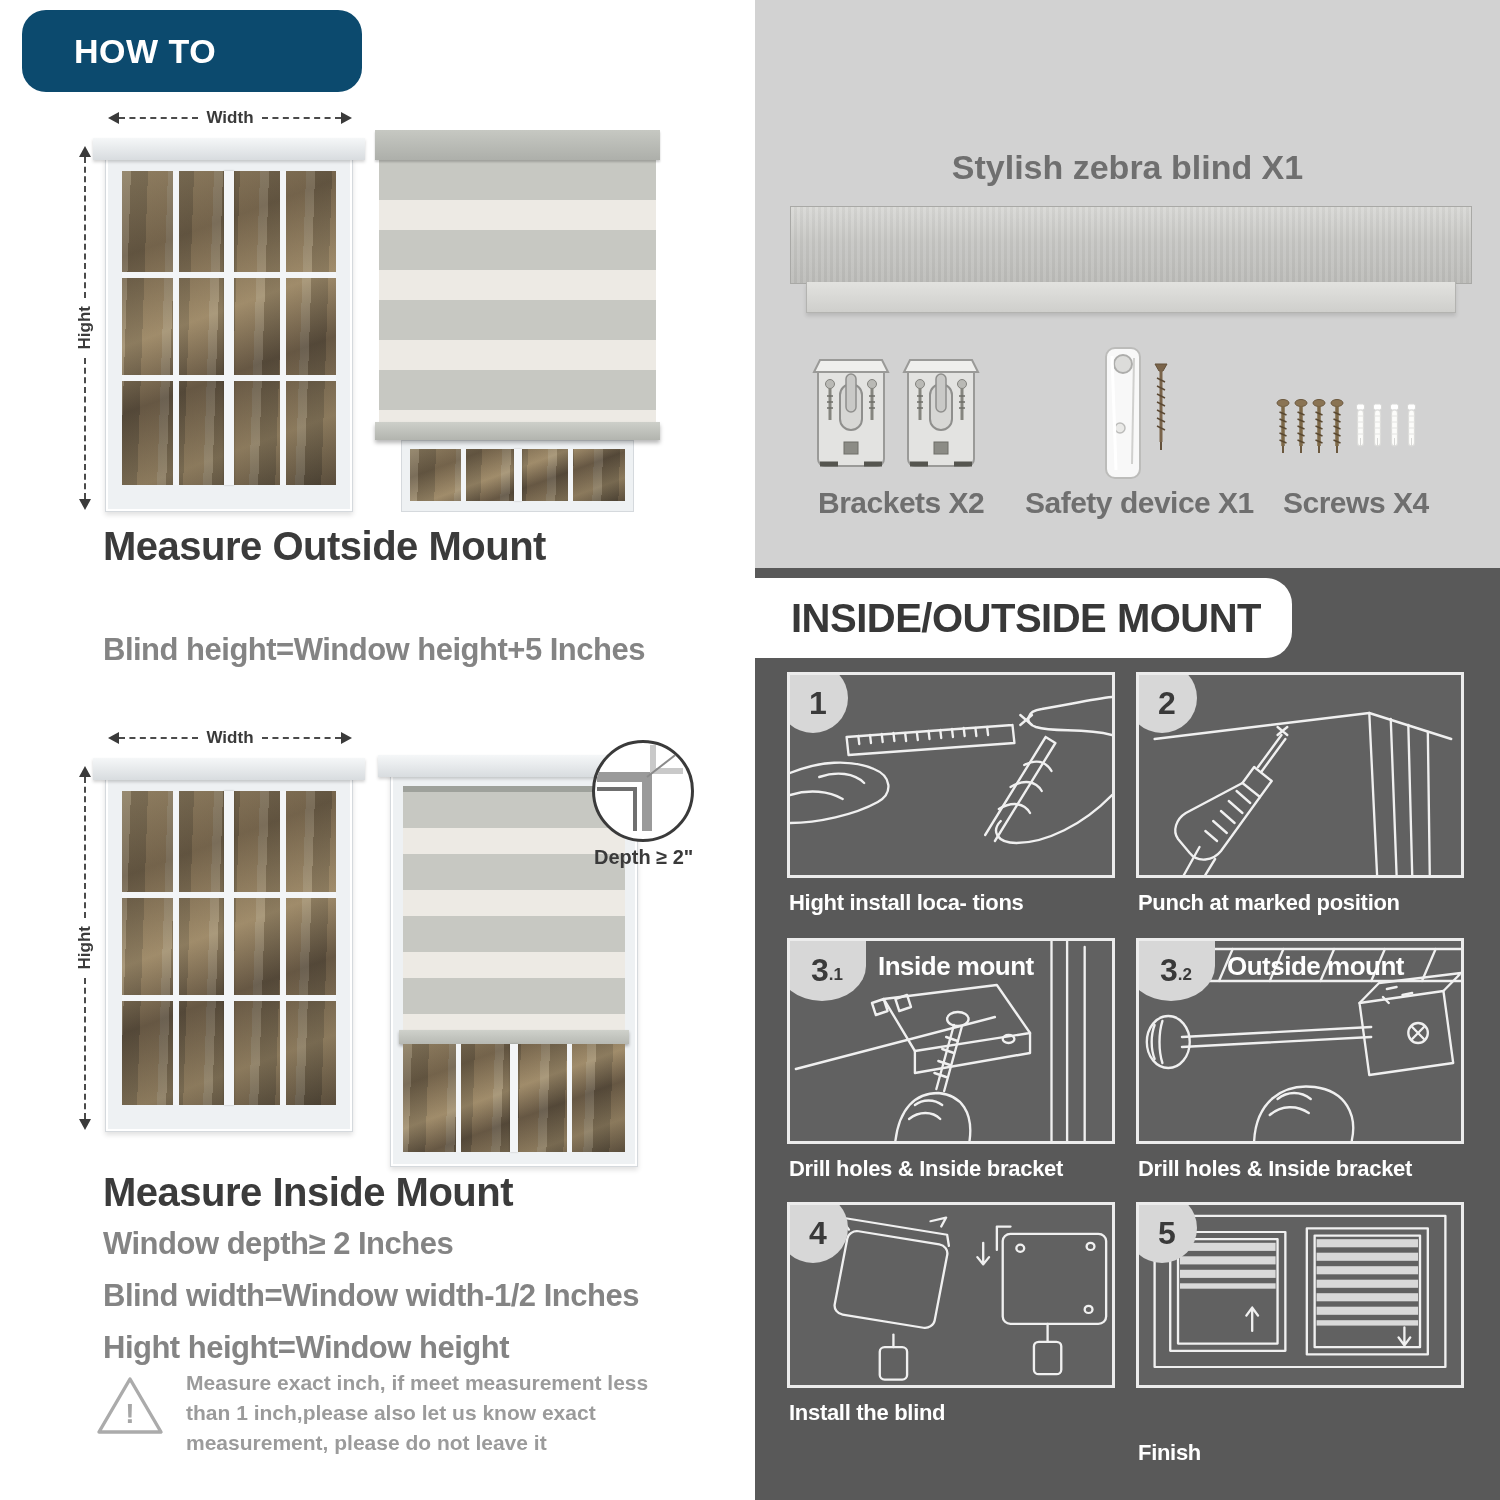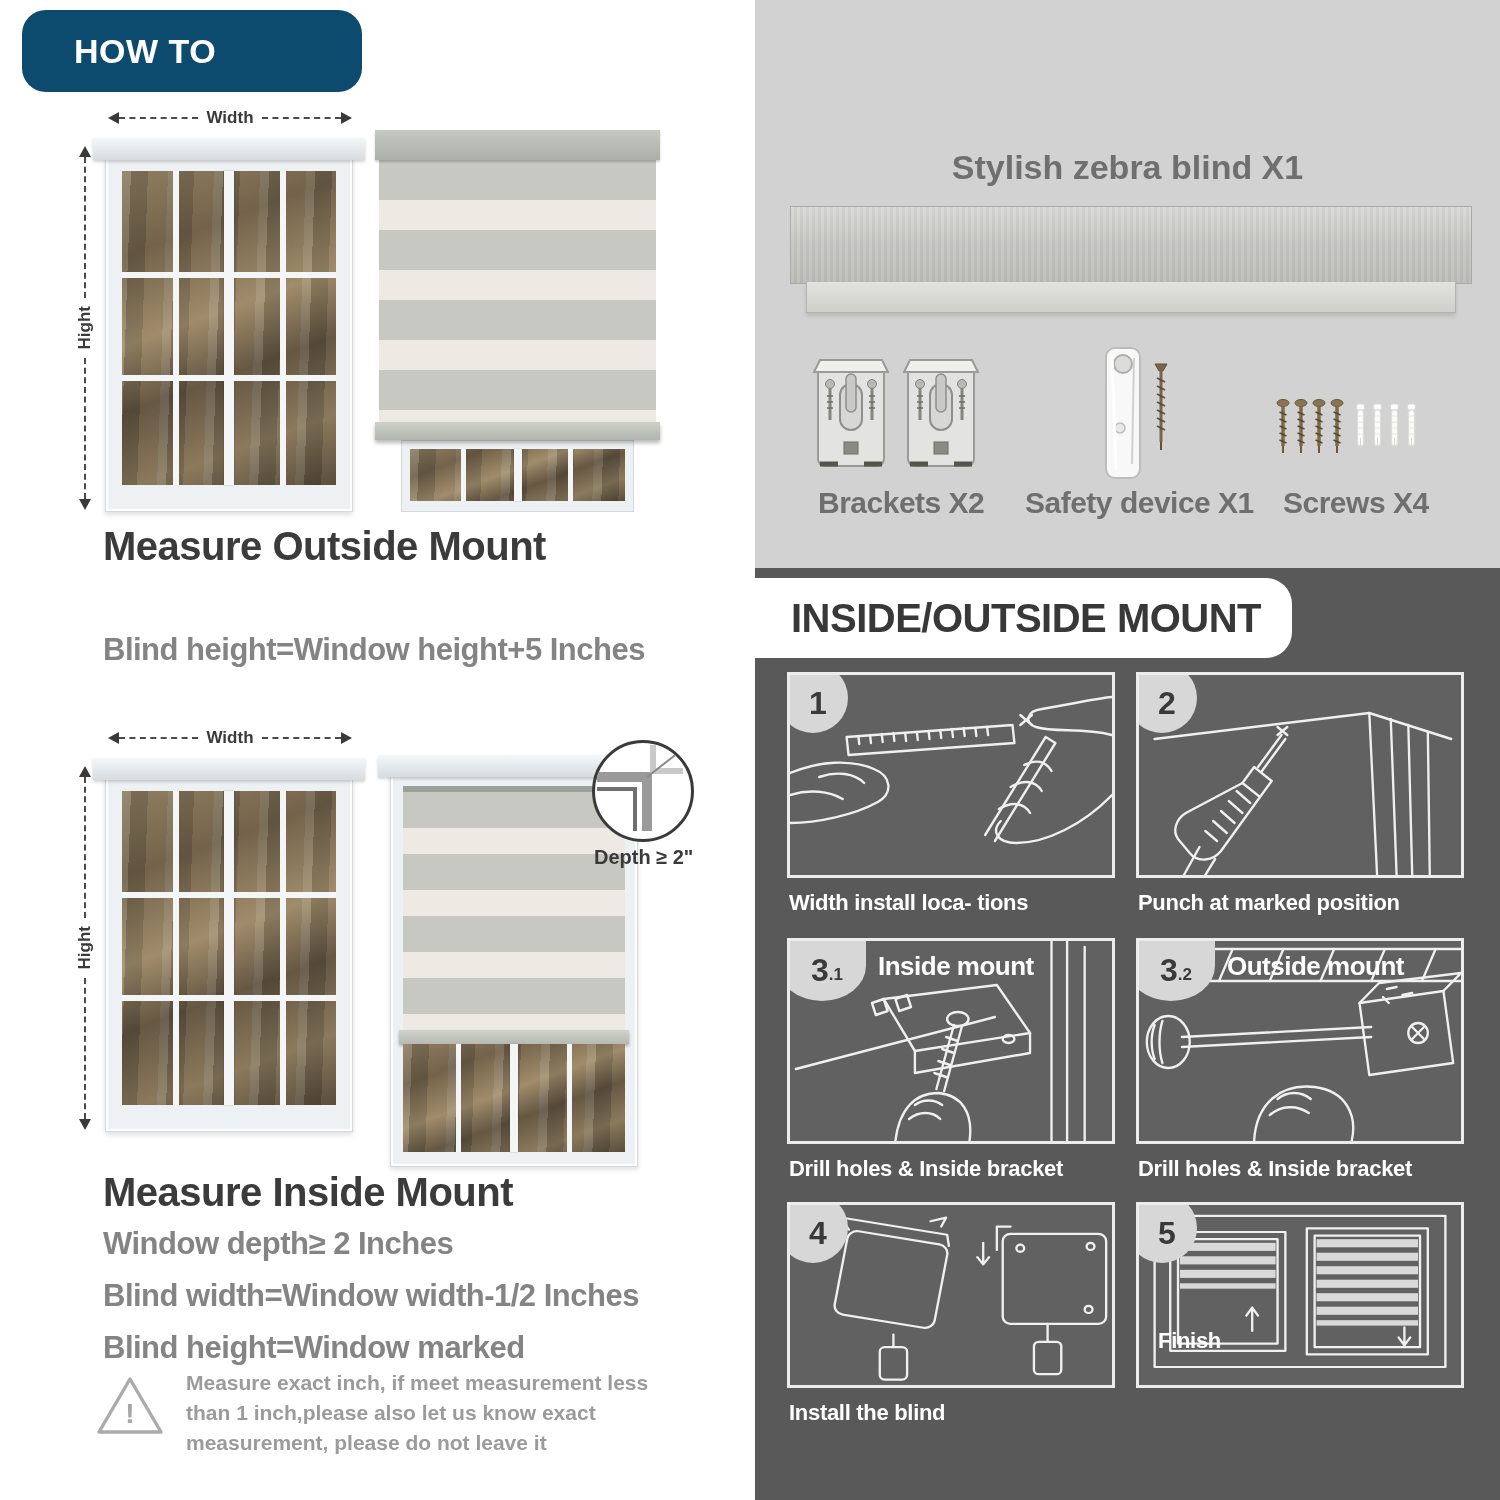--- a/index.html
+++ b/index.html
@@ -213,21 +213,21 @@
       <path d="M2,46 H40 V88" stroke="#6f6f6f" stroke-width="4" fill="none"></path>
       <path d="M58,2 V28 H88" stroke="#c9c9c9" stroke-width="6" fill="none"></path>
       <path d="M52,34 L88,6" stroke="#8a8a8a" stroke-width="2" fill="none"></path>
     </svg>
   </div>
   <div class="depth-label">Depth ≥ 2"</div>
 
   <div class="big-heading" style="top:1170px;">Measure Inside Mount</div>
   <div class="formula" style="top:1226px;">Window depth≥ 2 Inches</div>
   <div class="formula" style="top:1278px;">Blind width=Window width-1/2 Inches</div>
-  <div class="formula" style="top:1330px;">Blind height=Window marked</div>
+  <div class="formula" style="top:1330px;">Hight height=Window height</div>
 
   <svg class="warn-tri" viewBox="0 0 72 64">
     <path d="M36,5 L67,58 L5,58 Z" fill="none" stroke="#ababab" stroke-width="3.4" stroke-linejoin="round"></path>
   </svg>
   <div class="warn-icon">!</div>
   <div class="warn-text">Measure exact inch, if meet measurement less than 1 inch,please also let us know exact measurement, please do not leave it</div>
 
   <div class="panel-light"></div>
   <div class="product-label">Stylish zebra blind X1</div>
   <div class="bar-main"></div>
@@ -341,21 +341,21 @@
       <path d="M70,61 l1,8 M82,60 l1,8 M94,59 l1,8 M106,58 l1,8 M118,58 l1,8 M130,57 l1,8 M142,56 l1,8 M154,55 l1,8 M166,54 l1,8 M178,53 l1,8 M190,53 l1,8 M202,52 l1,8"></path>
       <path d="M236,40 l12,10 M248,40 l-12,10"></path>
       <path d="M0,98 C30,86 62,84 86,94 C104,101 106,118 90,127 C66,140 28,148 0,148"></path>
       <path d="M30,102 C48,96 66,98 76,108 M0,120 C20,114 40,116 54,124"></path>
       <path d="M330,60 C300,52 272,58 252,52 C240,48 242,36 258,34 C284,30 310,24 330,22"></path>
       <path d="M200,160 L262,62 M210,166 L272,68 M262,62 L272,68"></path>
       <path d="M240,90 C252,84 262,86 268,96 M226,112 C240,104 252,106 258,116 M214,134 C228,126 240,128 246,138"></path>
       <path d="M330,120 C300,150 262,168 232,168 C212,168 206,156 216,146"></path>
     </svg>
   </div>
-  <div class="step-caption" style="left:789px;top:890px;">Width install loca- tions</div>
+  <div class="step-caption" style="left:789px;top:890px;">Hight install loca- tions</div>
 
   <div class="step-panel" style="left:1136px;top:672px;">
     <div class="step-badge">2</div>
     <svg class="art" viewBox="0 0 330 200" preserveAspectRatio="none">
       <path d="M16,64 L236,38 L320,64"></path>
       <path d="M236,38 L244,200 M258,44 L264,200 M276,50 L280,200 M296,57 L298,200"></path>
       <path d="M142,52 l10,8 M152,52 l-10,8"></path>
       <path d="M146,60 L122,92 M150,64 L126,96"></path>
       <path d="M118,92 L136,106 L124,122 L106,108 Z"></path>
       <path d="M124,122 L84,176 C76,186 60,188 52,178 L40,164 C34,156 38,144 48,138 L106,108"></path>
@@ -452,15 +452,15 @@
         <rect class="fillband" x="182" y="53" width="104" height="9"></rect>
         <rect class="fillband" x="182" y="68" width="104" height="9"></rect>
         <rect class="fillband" x="182" y="83" width="104" height="9"></rect>
         <rect class="fillband" x="182" y="98" width="104" height="9"></rect>
         <rect class="fillband" x="182" y="113" width="104" height="9"></rect>
         <rect class="fillband" x="182" y="128" width="104" height="6"></rect>
       </g>
       <path d="M272,136 V156 M272,156 l-6,-9 M272,156 l6,-9"></path>
     </svg>
   </div>
-  <div class="step-caption" style="left:1138px;top:1328px;margin-left:20px;">Finish</div>
+  <div class="step-caption" style="left:1138px;top:1440px;">Finish</div>
 
 </div>
 
 </body></html>

